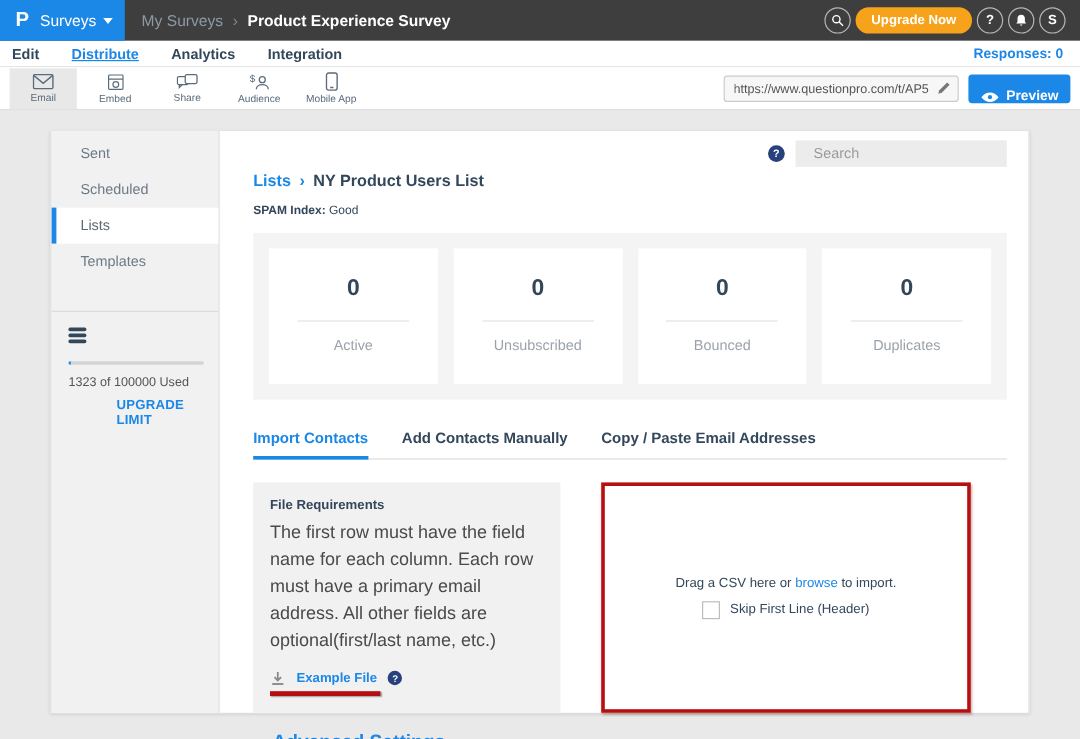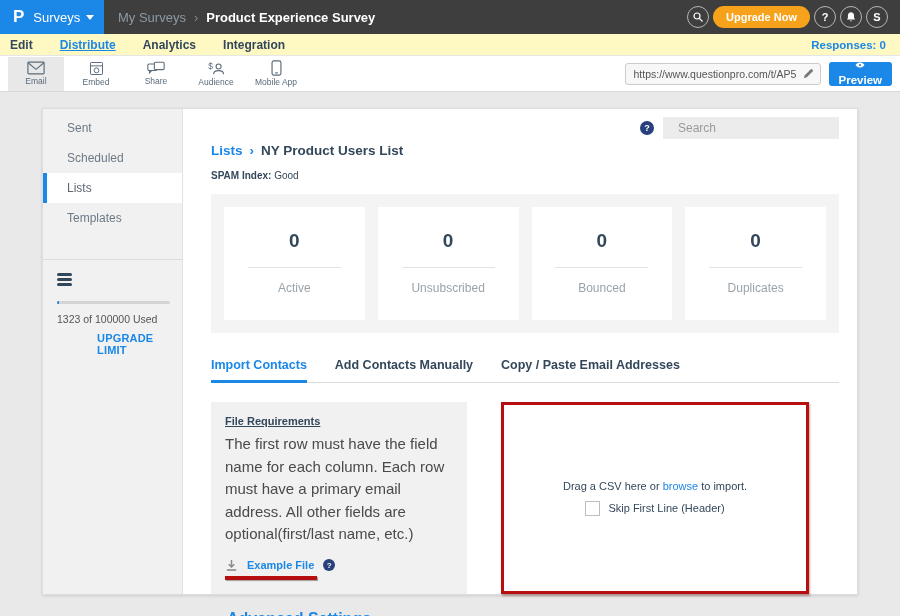--- a/index.html
+++ b/index.html
@@ -18,42 +18,42 @@
   .hdr-bc-parent { color:#8d9aa5; font-size:13px; }
   .hdr-bc-sep { color:#7f8a93; font-size:13px; }
   .hdr-bc-current { color:#fff; font-size:13px; font-weight:700; }
   .hdr-right { display:flex; align-items:flex-end; gap:4px; padding-right:12px; }
   .circle-btn { width:22px; height:22px; border-radius:50%; border:1px solid #b5b5b5; color:#fff;
     display:flex; align-items:center; justify-content:center; font-size:11px; font-weight:bold; cursor:pointer; }
   .upgrade { height:22px; border-radius:11px; background:#f7a21b; color:#fff; border:none;
     font-size:11px; font-weight:bold; padding:0 13px; cursor:pointer; font-family:inherit; }
 
   
-  .nav { height:22px; background:#fef9c3; display:flex; align-items:center; gap:27px;
+  .nav { height:22px; background:#ffffff; display:flex; align-items:center; gap:27px;
     padding:0 10px; border-bottom:1px solid #e6e6e6; }
   .nav-item { font-size:12px; font-weight:700; color:#33475b; cursor:pointer; text-decoration:none; }
   .nav-item.active { color:#1b87e6; text-decoration:underline; }
   .nav-responses { margin-left:auto; font-size:11.5px; font-weight:600; color:#1b87e6; padding-right:4px; }
 
   
   .toolbar { height:36px; background:#fff; border-bottom:1px solid #d8d8d8; display:flex;
     align-items:center; padding:0 8px; }
   .chan { width:56px; height:34px; display:flex; flex-direction:column; align-items:center;
     justify-content:center; gap:1px; color:#5a6b7b; cursor:pointer; margin-right:4px; }
   .chan.active { background:#e8e8e8; }
   .chan svg { display:block; }
   .chan-label { font-size:8.5px; }
   .toolbar-right { margin-left:auto; display:flex; align-items:center; gap:8px; }
   .url-wrap { position:relative; }
   .url-input { width:196px; height:22px; background:#f7f7f7; border:1px solid #ccc; border-radius:3px;
     font-size:10.5px; color:#555; padding:0 24px 0 8px; font-family:inherit; }
   .url-pencil { position:absolute; right:6px; top:4px; cursor:pointer; }
   .preview-btn { height:24px; background:#1b87e6; color:#fff; border:none; border-radius:3px;
-    font-size:11.5px; font-weight:bold; padding:0 10px; display:flex; align-items:center; gap:6px;
-    cursor:pointer; font-family:inherit;flex-direction:column; }
+    font-size:11.5px; font-weight:bold; padding:0 10px; display:flex; align-items:flex-end; gap:6px;
+    cursor:pointer; font-family:inherit; }
 
   
   .card { width:816px; height:487px; margin:16px 0 0 42px; background:#fff;
     border:1px solid #ddd; box-shadow:0 1px 3px rgba(0,0,0,.12); display:flex; }
 
   
   .side { width:140px; background:#f1f1f1; border-right:1px solid #e2e2e2; padding-top:4px; flex-shrink:0; }
   .side-item { padding:8px 0 8px 24px; font-size:12px; color:#6d7a86; cursor:pointer; }
   .side-item.active { background:#fff; border-left:4px solid #1b87e6; padding-left:20px; color:#5b6770; }
   .side-divider { border-top:1px solid #dcdcdc; margin-top:26px; }
@@ -89,21 +89,21 @@
   .stat-div { width:66%; border-top:1px solid #e3e3e3; margin:15px auto 13px; }
   .stat-label { font-size:12px; color:#9aa3ab; }
 
   .tabs { margin-top:25px; display:flex; gap:28px; border-bottom:1px solid #dcdcdc; }
   .tab { font-size:12.5px; font-weight:700; color:#33475b; padding-bottom:8px; cursor:pointer;
     border-bottom:3px solid transparent; margin-bottom:-1px; }
   .tab.active { color:#1b87e6; border-bottom-color:#1b87e6; }
 
   .cols { margin-top:19px; margin-right:30px; display:flex; justify-content:space-between; }
   .filebox { width:256px; background:#f1f1f1; padding:13px 14px 14px; }
-  .filebox-title { font-size:11px; font-weight:bold; color:#33475b; margin-bottom:6px;text-decoration:underline; }
+  .filebox-title { font-size:11px; font-weight:bold; color:#33475b; margin-bottom:6px; }
   .filebox-body { font-size:15px; color:#4a4a4a; line-height:1.5; }
   .example-row { margin-top:13px; display:flex; align-items:center; gap:9px; }
   .example-link { font-size:11px; font-weight:bold; color:#1b87e6; cursor:pointer; }
   .example-row .qmark { width:12px; height:12px; font-size:8px; }
   .red-underline { margin-top:4px; width:92px; height:4px; background:#b70f0f;
     box-shadow:1px 1px 1px rgba(0,0,0,.35); }
 
   .dropzone { width:308px; min-height:98px; border:3px solid #b70f0f; background:#fff;
     box-shadow:1px 2px 2px rgba(90,0,0,.35); display:flex; flex-direction:column;
     align-items:center; justify-content:center; gap:9px; }

